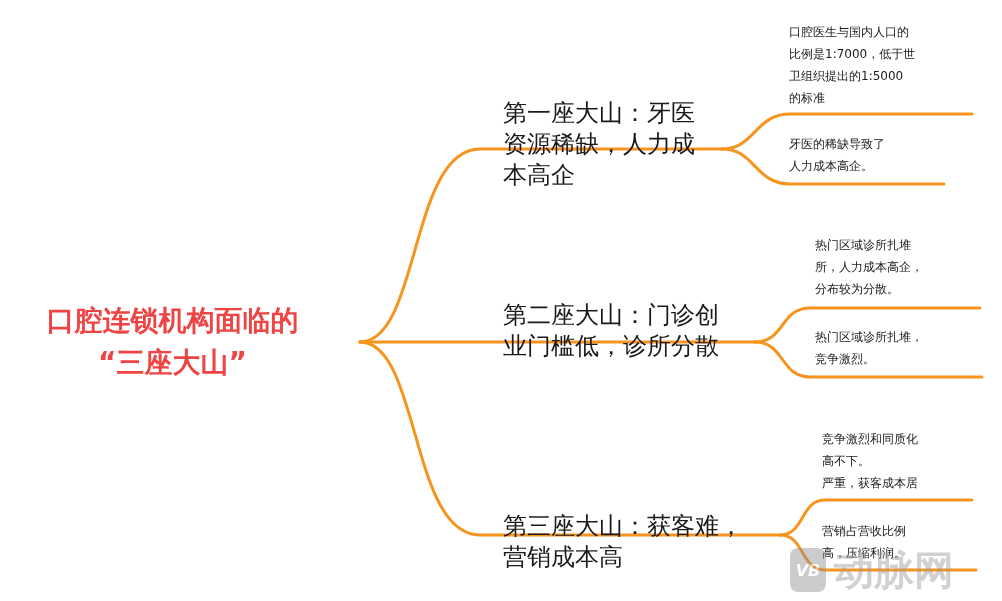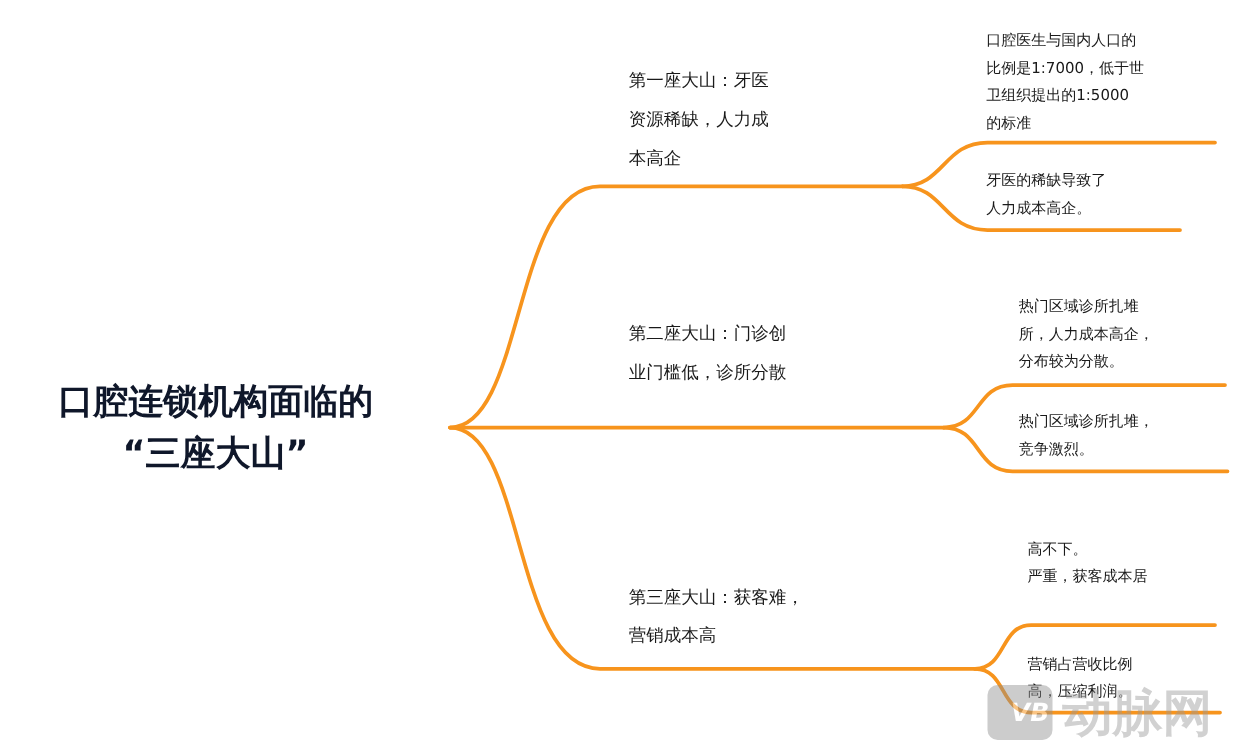--- a/index.html
+++ b/index.html
@@ -1,26 +1,26 @@
 <!DOCTYPE html>
 <html><head>
 <meta charset="utf-8">
 <style>
   html, body { margin: 0; padding: 0; background: #ffffff; }
   body { width: 1002px; height: 601px; position: relative; overflow: hidden;
          font-family: "DejaVu Sans", "Liberation Sans", sans-serif; }
   svg.lines { position: absolute; left: 0; top: 0; }
   .root { position: absolute; left: 10px; top: 300px; width: 325px; text-align: center;
-          color: #0f172a; font-weight: bold; font-size: 28px; line-height: 42px; letter-spacing: 0px; }
-  .branch { position: absolute; color: #1a1a1a; font-size: 14px; line-height: 31px; }
+          color: #ef4444; font-weight: bold; font-size: 28px; line-height: 42px; letter-spacing: 0px; }
+  .branch { position: absolute; color: #1a1a1a; font-size: 24px; line-height: 31px; margin-top: 48px; }
   .leaf { position: absolute; color: #1a1a1a; font-size: 12px; line-height: 22px; }
   .watermark { position: absolute; left: 790px; top: 540px; width: 210px; height: 60px;
                color: #9a9a9a; opacity: 0.45; font-size: 40px; font-weight: bold; display: flex; align-items: center; gap: 8px; }
-  .wm-logo { width: 36px; height: 44px; border-radius: 8px; background: #8f8f8f; color: #fff; font-size: 20px;
-             display: flex; align-items: center; justify-content: center; font-style: italic; padding-left: 16px; }
+  .wm-logo { width: 36px; height: 44px; border-radius: 8px; background: #8f8f8f; color: #fff; font-size: 16px;
+             display: flex; align-items: center; justify-content: center; font-style: italic; }
 </style>
 </head>
 <body>
 
 <svg class="lines" width="1002" height="601" viewBox="0 0 1002 601">
   <g fill="none" stroke="#f7941d" stroke-width="3" stroke-linecap="round">
 
     <path d="M360 342 C 420 342, 410 149, 480 149 L 722 149"></path>
     <path d="M360 342 L 755 342"></path>
     <path d="M360 342 C 420 342, 410 535, 480 535 L 780 535"></path>
@@ -69,20 +69,21 @@
 <div class="leaf" style="left:815px; top:326px;">
   <div>热门区域诊所扎堆，</div>
   <div>竞争激烈。</div>
 </div>
 
 <div class="branch" style="left:503px; top:463px;">
   <div>第三座大山：获客难，</div>
   <div>营销成本高</div>
 </div>
 <div class="leaf" style="left:822px; top:428px;">
+  <div>竞争激烈和同质化</div>
   <div>高不下。</div>
   <div>严重，获客成本居</div>
 </div>
 <div class="leaf" style="left:822px; top:520px;">
   <div>营销占营收比例</div>
   <div>高，压缩利润。</div>
 </div>
 
 <div class="watermark">
   <span class="wm-logo">VB</span>

